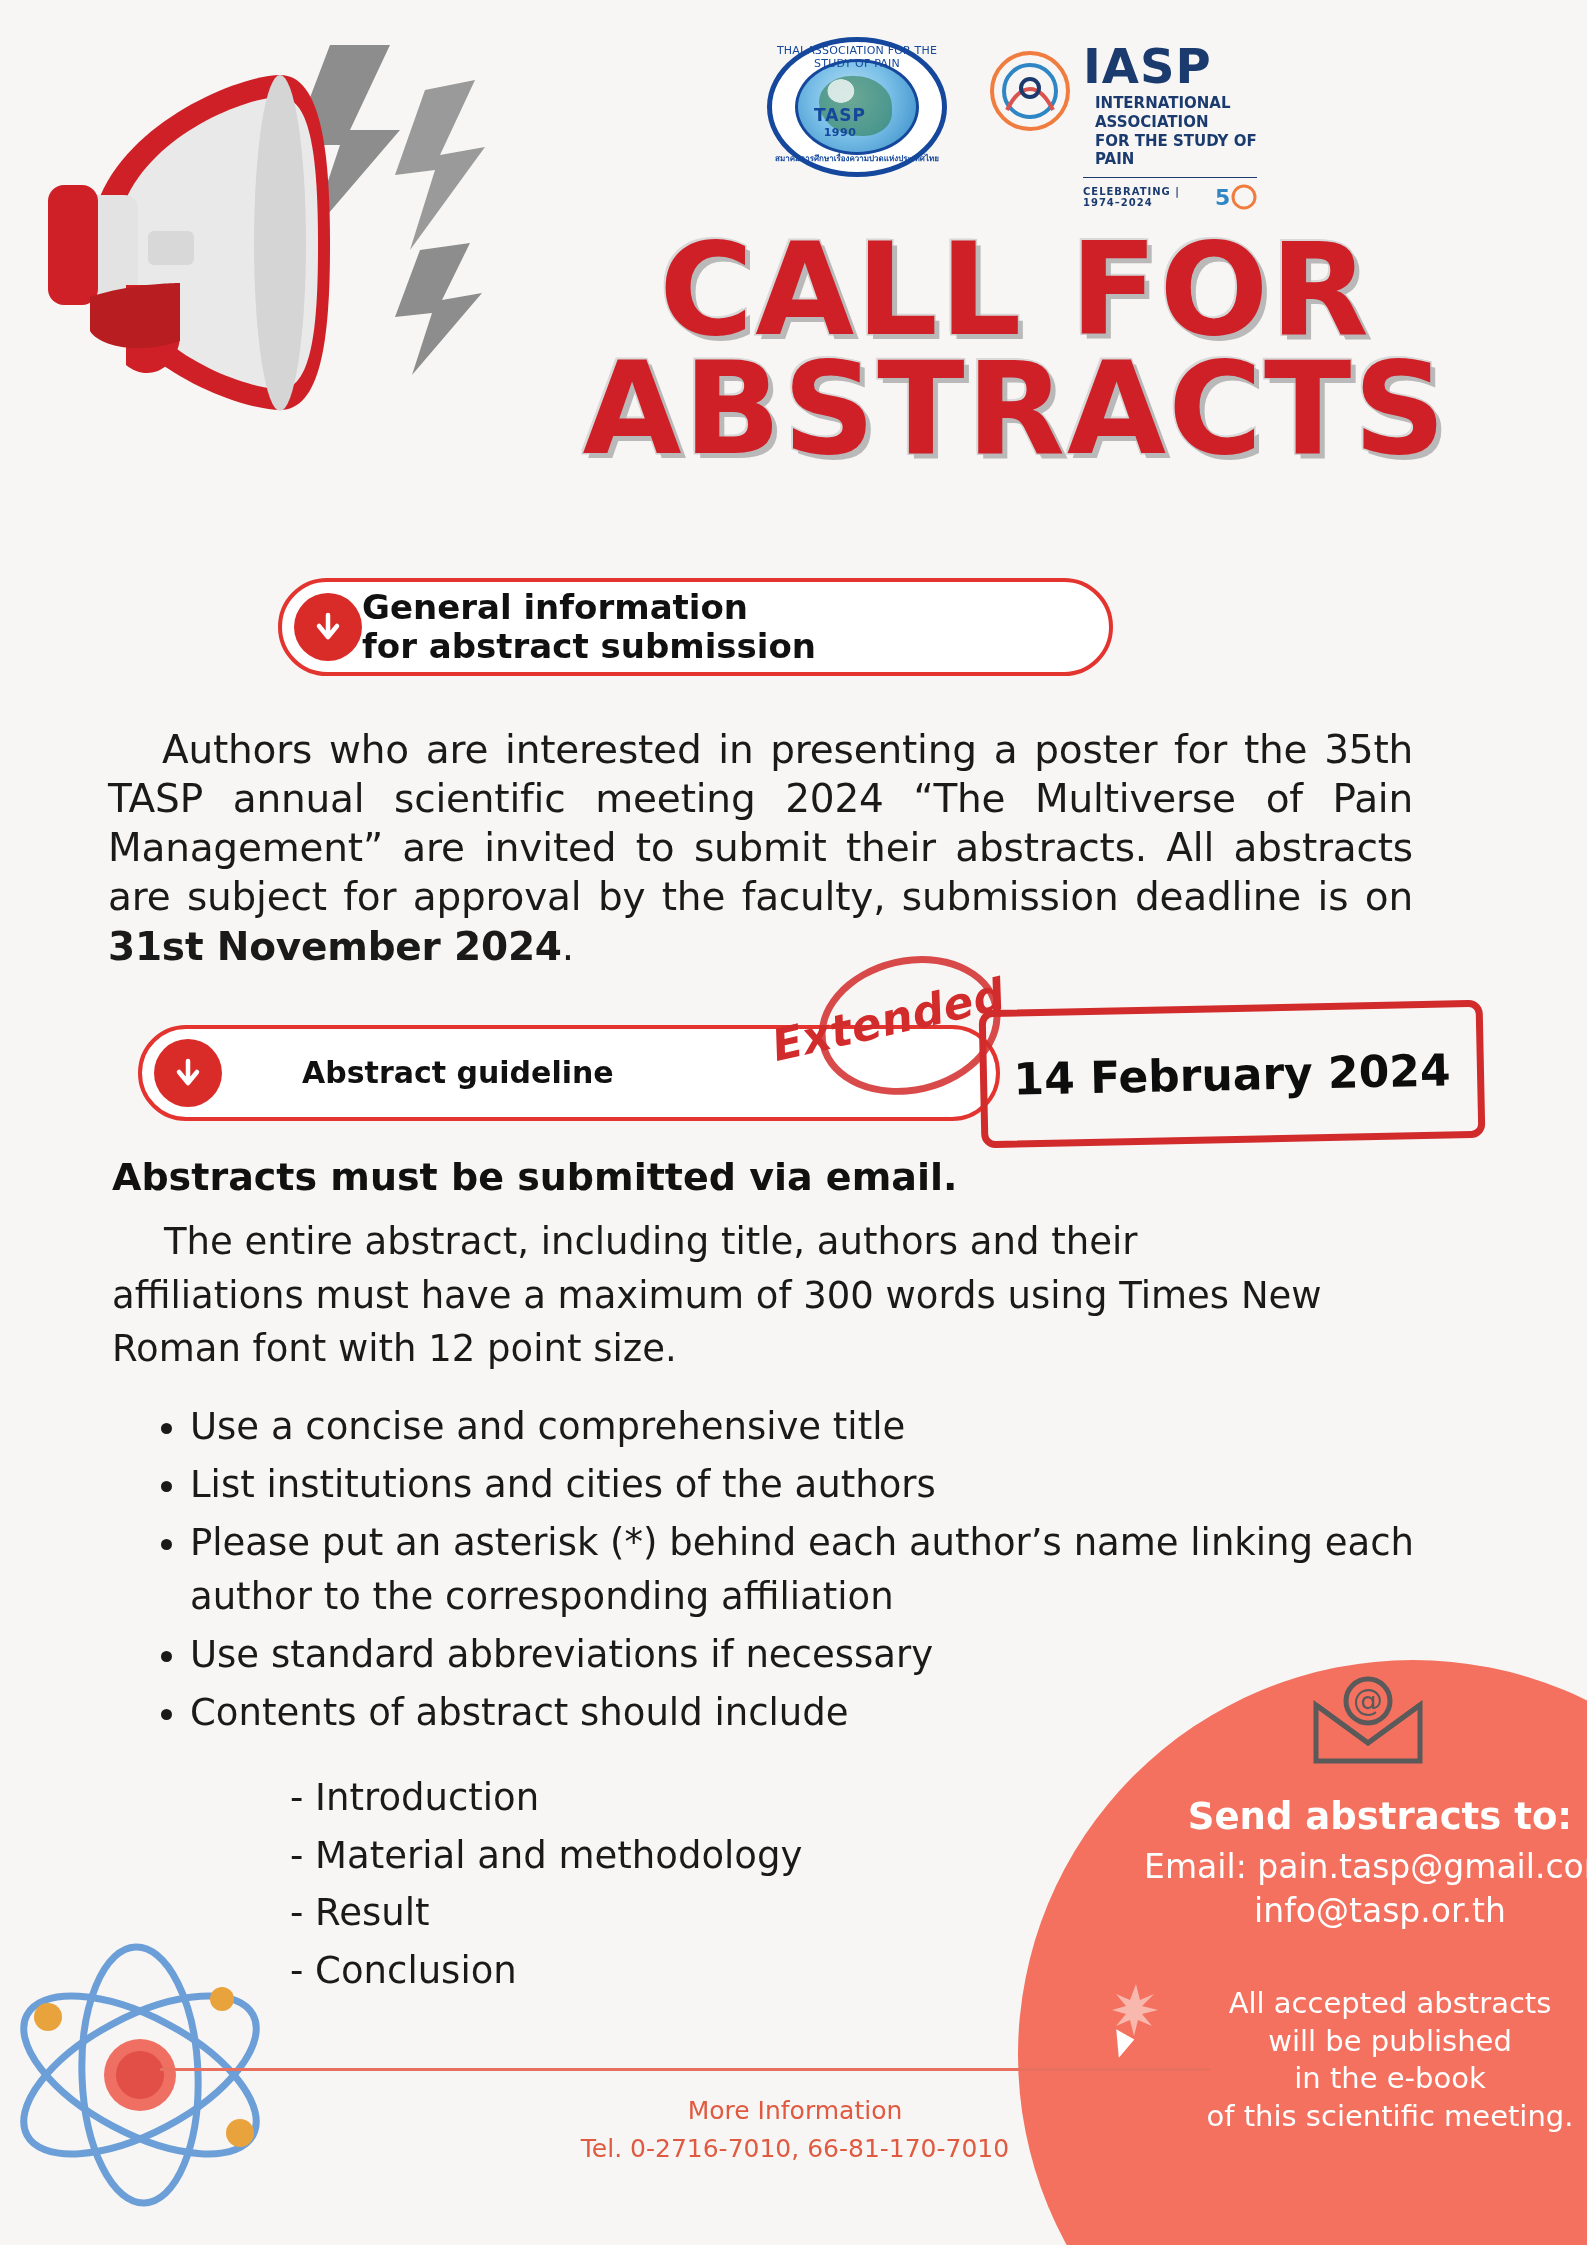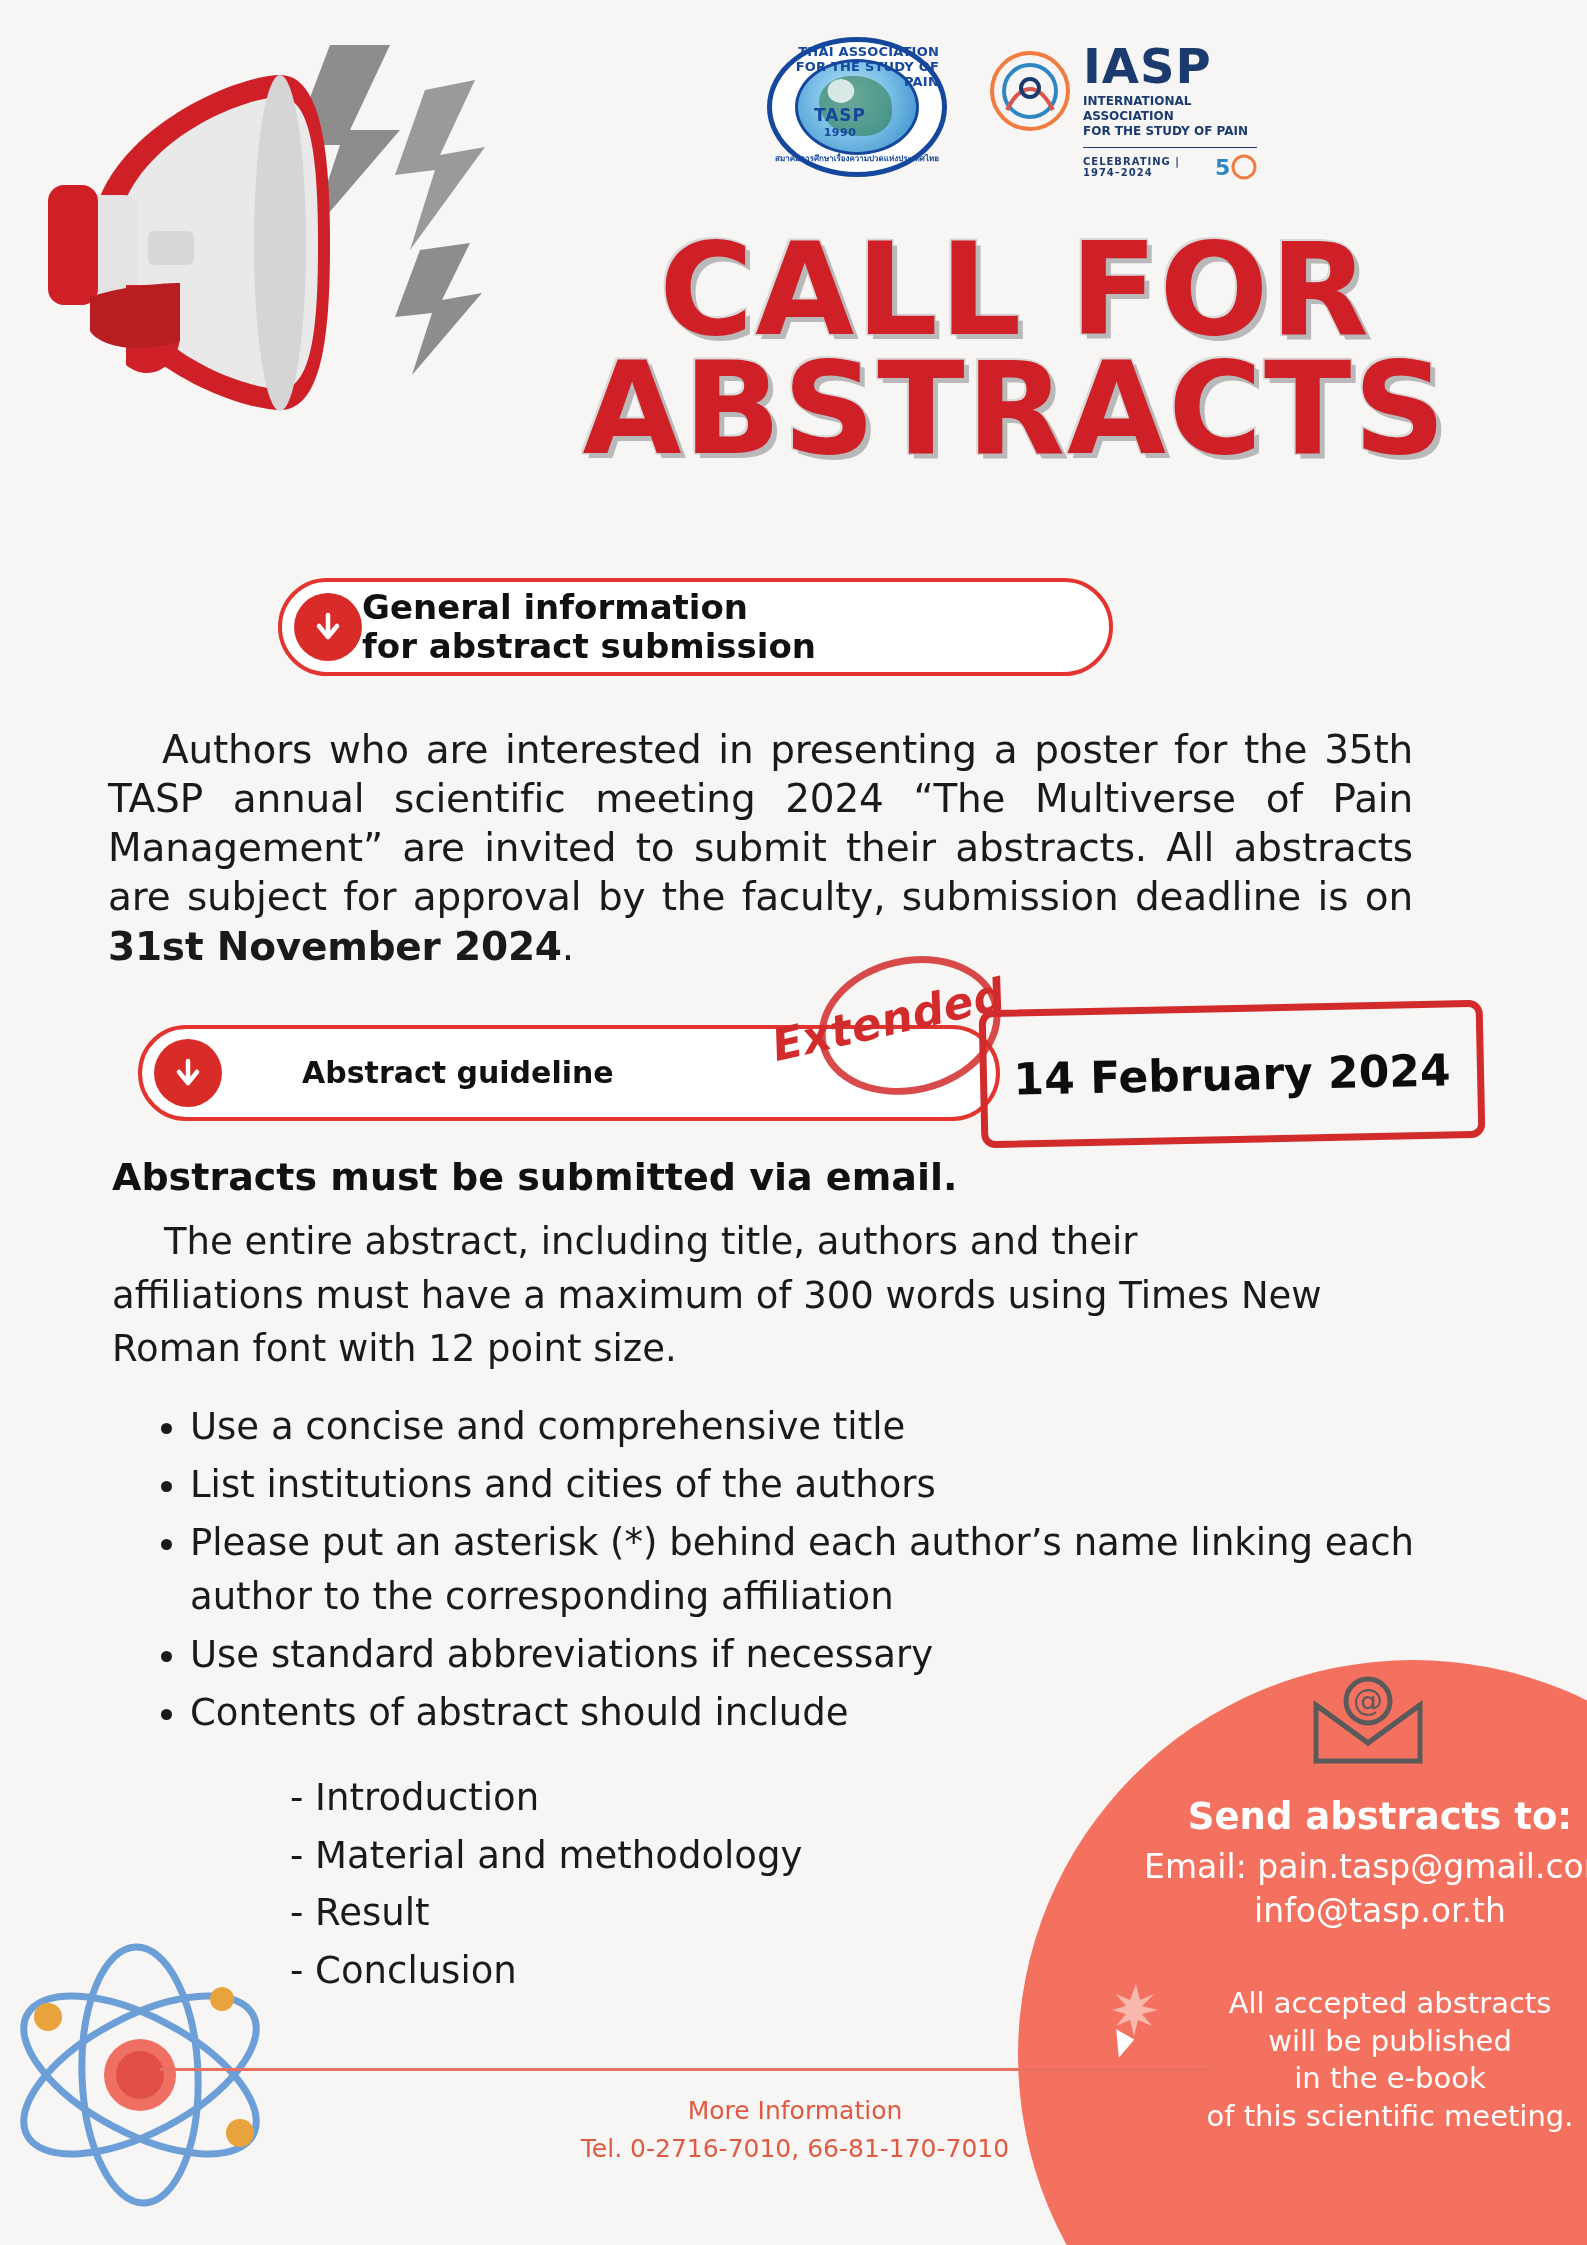--- a/index.html
+++ b/index.html
@@ -32,41 +32,41 @@
     position:relative;
   }
   .tasp-inner:after{
     content:"";position:absolute;left:18%;top:16%;width:62%;height:66%;
     background:
       radial-gradient(ellipse at 30% 25%, rgba(255,255,255,.75) 0 18%, transparent 19%),
       linear-gradient(120deg, rgba(40,120,70,.55) 0 100%);
     border-radius:46% 54% 40% 60%;
   }
   .tasp-top-text{
-    position:absolute;left:30px;top:9px;width:164px;text-align:right;
-    font-size:13px;letter-spacing:.2px;color:#15489c;font-weight:bold;
+    position:absolute;left:30px;top:9px;width:164px;text-align:center;
+    font-size:11px;letter-spacing:.2px;color:#15489c;font-weight:normal;
   }
   .tasp-bottom-text{
     position:absolute;left:26px;bottom:10px;width:172px;text-align:center;
     font-size:8px;color:#15489c;font-weight:bold;
   }
   .tasp-year{
     position:absolute;left:0;right:0;bottom:36px;text-align:center;
     font-size:11px;color:#15489c;font-weight:bold;letter-spacing:.5px;
   }
   .tasp-name{
     position:absolute;left:0;right:0;bottom:50px;text-align:center;
     font-size:17px;color:#15489c;font-weight:bold;letter-spacing:1px;
   }
 
   .iasp-logo{width:270px;height:130px;position:relative;}
   .iasp-mark{position:absolute;left:0;top:8px;width:86px;height:86px;}
   .iasp-text{position:absolute;left:96px;top:2px;}
   .iasp-title{font-size:48px;font-weight:bold;color:#1b3b6f;letter-spacing:1px;line-height:1;}
-  .iasp-sub{font-size:12px;color:#1b3b6f;line-height:1.25;margin-top:4px;font-weight:bold;}
+  .iasp-sub{font-size:15px;color:#1b3b6f;line-height:1.25;margin-top:4px;font-weight:bold;margin-left:12px;}
   .iasp-celebrate{
     margin-top:8px;border-top:1.5px solid #1b3b6f;padding-top:5px;
     font-size:10px;color:#1b3b6f;letter-spacing:1px;font-weight:bold;
     display:flex;align-items:center;gap:1px;
   }
   .iasp-50{width:42px;height:28px;position:relative;}
 
   
   .title-wrap{position:absolute;left:480px;top:230px;width:1070px;text-align:center;}
   .title-line{

